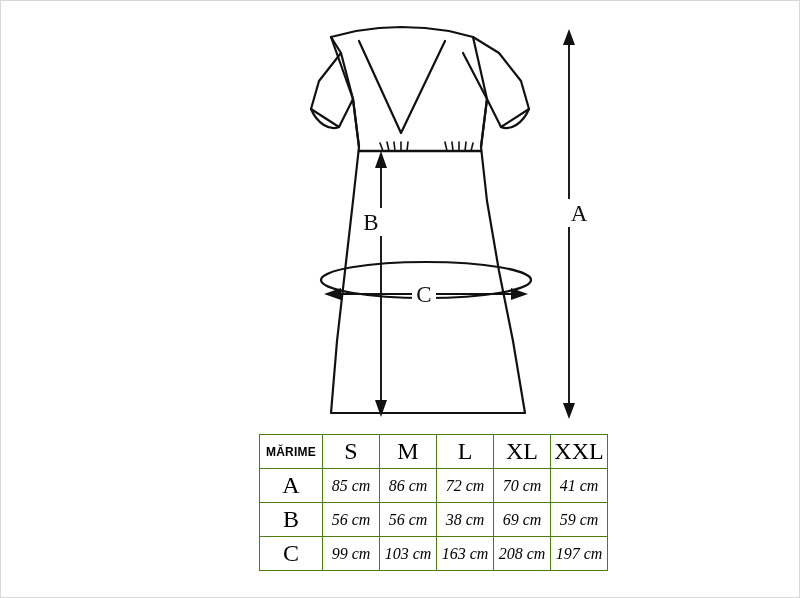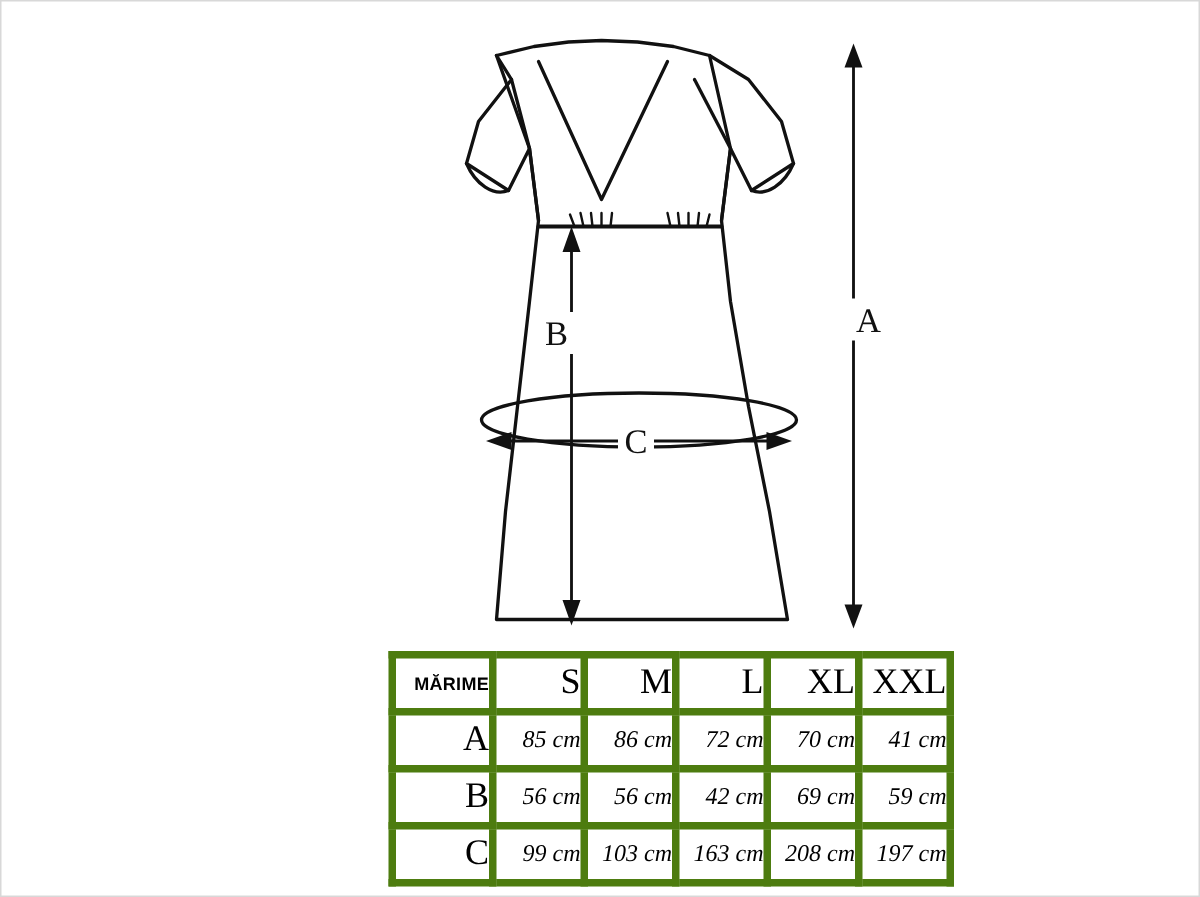--- a/index.html
+++ b/index.html
@@ -28,22 +28,22 @@
   }
   
   #size-table {
     position: absolute;
     left: 258px;
     top: 433px;
     border-collapse: collapse;
     background: #ffffff;
   }
   #size-table td {
-    border: 5px solid #4d7c0f;
-    text-align: right;
+    border: 1px solid #4d7c0f;
+    text-align: center;
     vertical-align: middle;
     padding: 0;
     font-family: "Liberation Serif", serif;
   }
   .hdr-label {
     width: 62px;
     height: 33px;
     font-size: 12px;
     font-weight: bold;
     font-family: "Liberation Sans", sans-serif !important;
@@ -185,21 +185,21 @@
         <td class="cell-val">85 cm</td>
         <td class="cell-val">86 cm</td>
         <td class="cell-val">72 cm</td>
         <td class="cell-val">70 cm</td>
         <td class="cell-val">41 cm</td>
       </tr>
       <tr>
         <td class="row-label">B</td>
         <td class="cell-val">56 cm</td>
         <td class="cell-val">56 cm</td>
-        <td class="cell-val">42 cm</td>
+        <td class="cell-val">38 cm</td>
         <td class="cell-val">69 cm</td>
         <td class="cell-val">59 cm</td>
       </tr>
       <tr>
         <td class="row-label">C</td>
         <td class="cell-val">99 cm</td>
         <td class="cell-val">103 cm</td>
         <td class="cell-val">163 cm</td>
         <td class="cell-val">208 cm</td>
         <td class="cell-val">197 cm</td>

